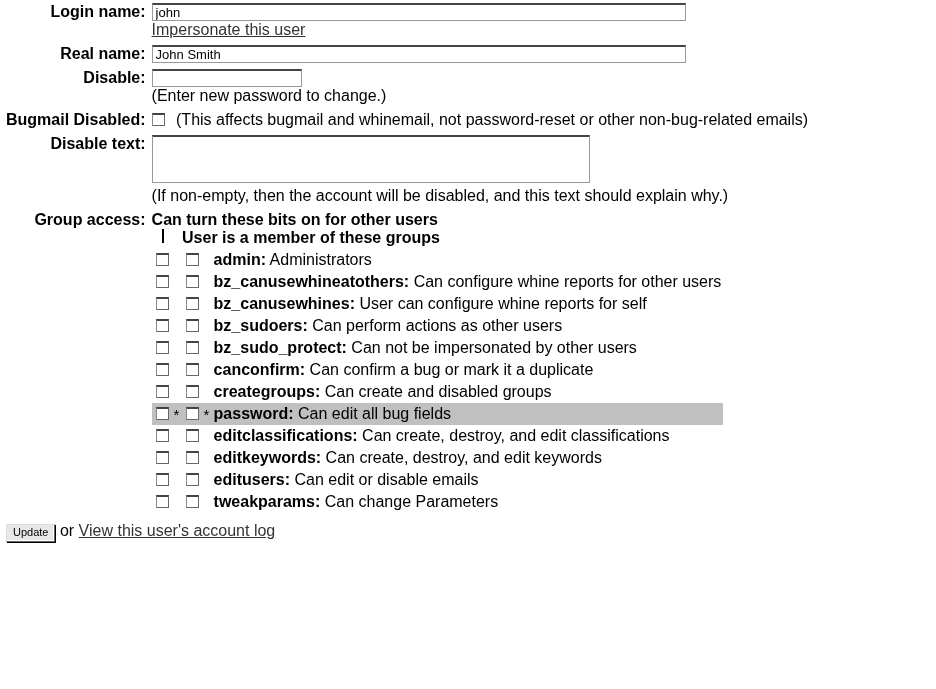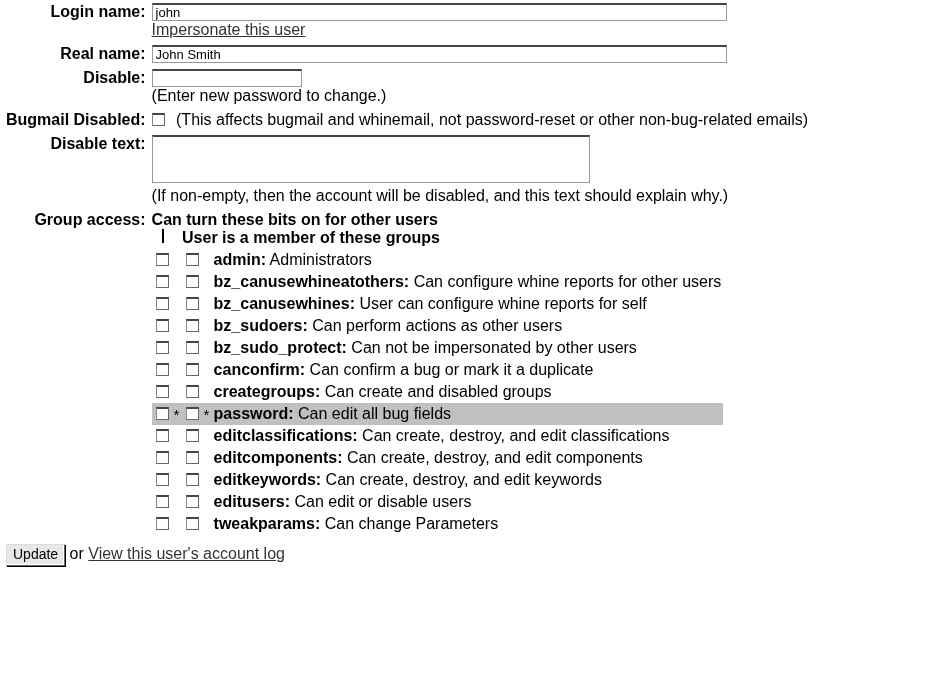--- a/index.html
+++ b/index.html
@@ -26,21 +26,21 @@
     }
     input[type="text"], input[type="password"] {
       font-family: Arial, Helvetica, sans-serif;
       font-size: 13px;
       padding: 1px 3px;
       border: 1px solid #999;
       border-top: 2px solid #444;
       background: #fff;
       height: 18px;
     }
-    input.wide { width: 575px; }
+    input.wide { width: 534px; }
     input.med { width: 150px; }
     textarea {
       font-family: Arial, Helvetica, sans-serif;
       font-size: 13px;
       border: 1px solid #999;
       border-top: 2px solid #444;
       background: #fff;
       padding: 2px 3px;
       resize: none;
     }
@@ -75,21 +75,21 @@
       padding: 2px 2px;
       vertical-align: middle;
     }
     table.group-table td.cb { width: 22px; text-align: center; padding-left:4px; padding-right:4px;}
     table.group-table td.star { width: 8px; text-align: left; font-size: 15px; padding: 0; }
     table.group-table tr.hl td { background: #c0c0c0; }
     .gname { font-weight: bold; }
     .footer { padding: 6px; }
     button.update {
       font-family: Arial, Helvetica, sans-serif;
-      font-size: 14px;
+      font-size: 11px;
       padding: 1px 6px 3px 6px;
       background: #e8e8e8;
       border: 1px solid #666;
       border-top-color: #ddd;
       border-left-color: #ddd;
       box-shadow: 1px 1px 0 #000, -1px -1px 0 #fff inset;
     }
     .cb-inline { display: inline-block; width: 20px; }
   </style>
 </head>
@@ -202,35 +202,28 @@
                 <td class="star"></td>
                 <td class="cb"><input type="checkbox" class="retro" style=""></td>
                 <td class="star"></td>
                 <td><span class="gname">editclassifications:</span><span> Can create, destroy, and edit classifications</span></td>
               </tr>
               <tr>
                 <td class="cb"><input type="checkbox" class="retro" style=""></td>
                 <td class="star"></td>
                 <td class="cb"><input type="checkbox" class="retro" style=""></td>
                 <td class="star"></td>
-                <td><span class="gname">editcomponents:</span><span> Can create, destroy, and edit components</span></td>
-              </tr>
-              <tr>
-                <td class="cb"><input type="checkbox" class="retro" style=""></td>
-                <td class="star"></td>
-                <td class="cb"><input type="checkbox" class="retro" style=""></td>
-                <td class="star"></td>
                 <td><span class="gname">editkeywords:</span><span> Can create, destroy, and edit keywords</span></td>
               </tr>
               <tr>
                 <td class="cb"><input type="checkbox" class="retro" style=""></td>
                 <td class="star"></td>
                 <td class="cb"><input type="checkbox" class="retro" style=""></td>
                 <td class="star"></td>
-                <td><span class="gname">editusers:</span><span> Can edit or disable users</span></td>
+                <td><span class="gname">editusers:</span><span> Can edit or disable emails</span></td>
               </tr>
               <tr>
                 <td class="cb"><input type="checkbox" class="retro" style=""></td>
                 <td class="star"></td>
                 <td class="cb"><input type="checkbox" class="retro" style=""></td>
                 <td class="star"></td>
                 <td><span class="gname">tweakparams:</span><span> Can change Parameters</span></td>
               </tr>
             </tbody>
         </table>

